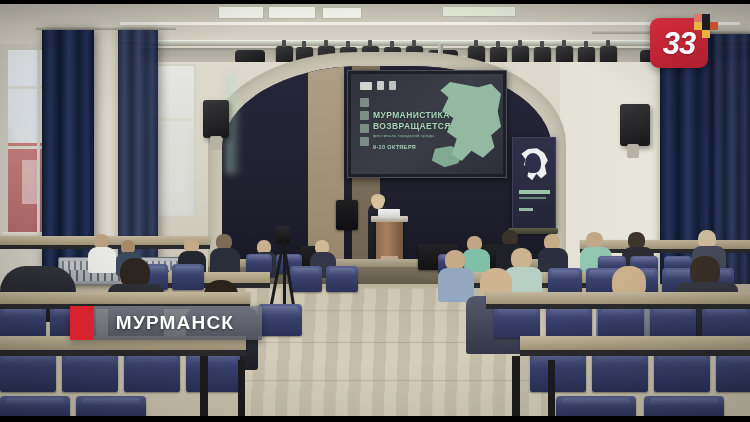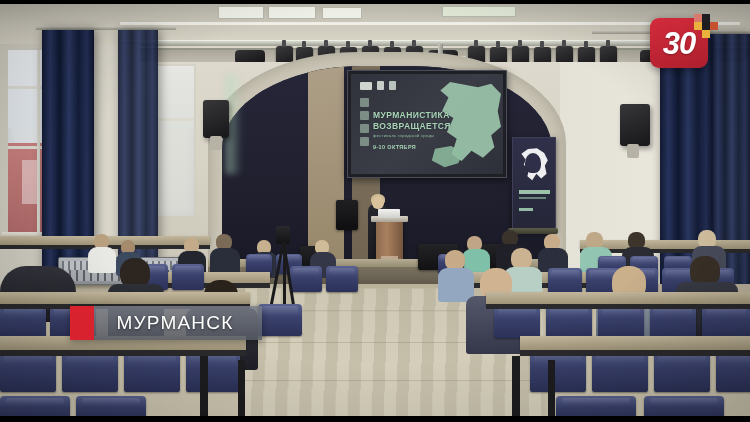--- a/index.html
+++ b/index.html
@@ -402,21 +402,21 @@
   .lower-third{
     position:absolute;left:70px;top:302px;width:192px;height:34px;
     z-index:55;display:flex;align-items:center;
     background:linear-gradient(180deg,rgba(120,124,134,.86),rgba(86,90,100,.86));
     box-shadow:0 2px 7px rgba(0,0,0,.35);
   }
   .lt-red{
     width:24px;height:34px;background:#d8232f;flex:0 0 auto;
   }
   .lt-text{
-    flex:1;text-align:center;color:#fff;font-weight:normal;
+    flex:1;text-align:center;color:#fff;font-weight:bold;
     font-size:19px;letter-spacing:1.2px;
     text-shadow:0 1px 3px rgba(0,0,0,.55);
     padding-right:6px;
   }
 
   
   .vignette{
     position:absolute;inset:0;z-index:50;pointer-events:none;
     background:radial-gradient(ellipse at 50% 45%,rgba(0,0,0,0) 55%,rgba(0,0,0,.22) 100%);
   }
@@ -717,21 +717,21 @@
     <div class="seat" style="left:556px;top:392px;width:80px;height:26px;"></div>
     <div class="seat" style="left:644px;top:392px;width:80px;height:26px;"></div>
     <div class="legbar" style="left:200px;top:352px;width:8px;height:60px;"></div>
     <div class="legbar" style="left:238px;top:356px;width:7px;height:56px;"></div>
     <div class="legbar" style="left:512px;top:352px;width:8px;height:60px;"></div>
     <div class="legbar" style="left:548px;top:356px;width:7px;height:56px;"></div>
 
     <div class="vignette"></div>
 
     <div class="logo21">
-      <span>30</span>
+      <span>33</span>
     </div>
     <div class="logo-pix">
       <i style="left:0;top:0;background:#d8796b;"></i>
       <i style="left:8px;top:0;background:#1e1e22;"></i>
       <i style="left:0;top:8px;background:#e8b23c;"></i>
       <i style="left:8px;top:8px;background:#1e1e22;"></i>
       <i style="left:16px;top:8px;background:#c4512f;"></i>
       <i style="left:8px;top:16px;background:#e8b23c;"></i>
     </div>
 

